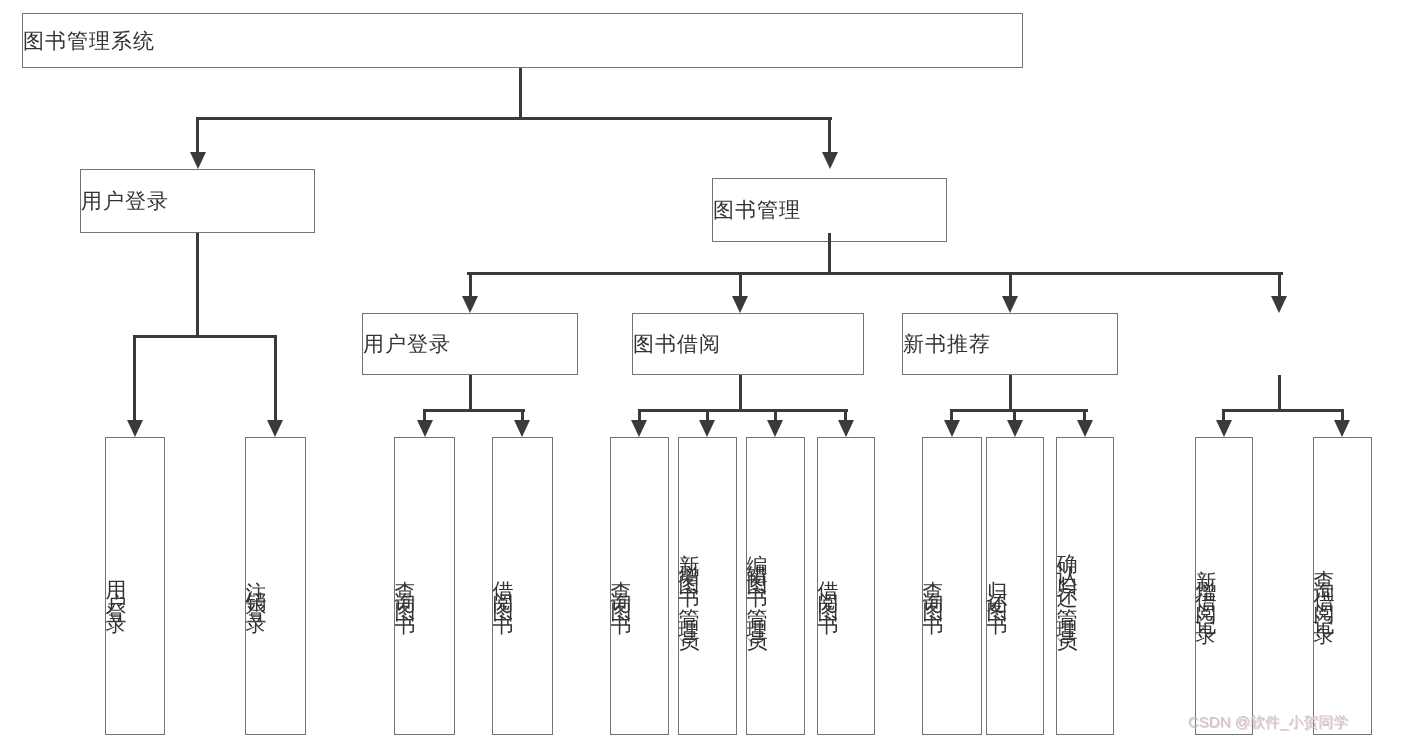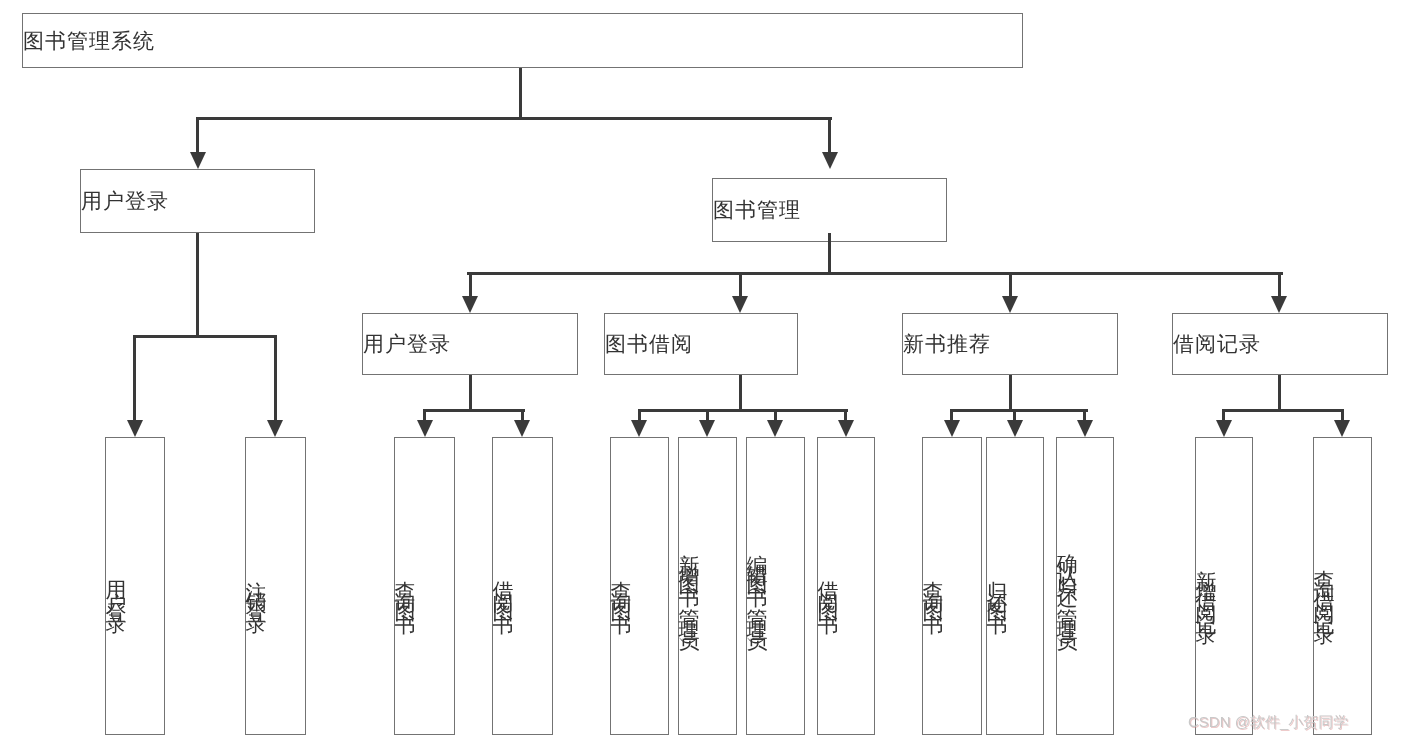--- a/index.html
+++ b/index.html
@@ -82,28 +82,25 @@
   <div class="vline" style="left:1009px;top:272px;height:26px"></div>
   <div class="vline" style="left:1278px;top:272px;height:26px"></div>
   <div class="arrow" style="left:462px;top:296px"></div>
   <div class="arrow" style="left:732px;top:296px"></div>
   <div class="arrow" style="left:1002px;top:296px"></div>
   <div class="arrow" style="left:1271px;top:296px"></div>
 
   <div class="node" style="left:362px;top:313px;width:216px;height:62px">
     <span>用户登录</span>
   </div>
-  <div class="node" style="left:604px;top:313px;width:194px;height:62px">
+  <div class="node" style="left:632px;top:313px;width:232px;height:62px">
     <span>图书借阅</span>
   </div>
   <div class="node" style="left:902px;top:313px;width:216px;height:62px">
     <span>新书推荐</span>
-  </div>
-  <div class="node" style="left:1172px;top:313px;width:216px;height:62px">
-    <span>借阅记录</span>
   </div>
 
   <div class="vline" style="left:469px;top:375px;height:34px"></div>
   <div class="hline" style="left:423px;top:409px;width:102px"></div>
   <div class="vline" style="left:423px;top:409px;height:13px"></div>
   <div class="vline" style="left:521px;top:409px;height:13px"></div>
   <div class="arrow" style="left:417px;top:420px"></div>
   <div class="arrow" style="left:514px;top:420px"></div>
 
   <div class="vline" style="left:739px;top:375px;height:34px"></div>

